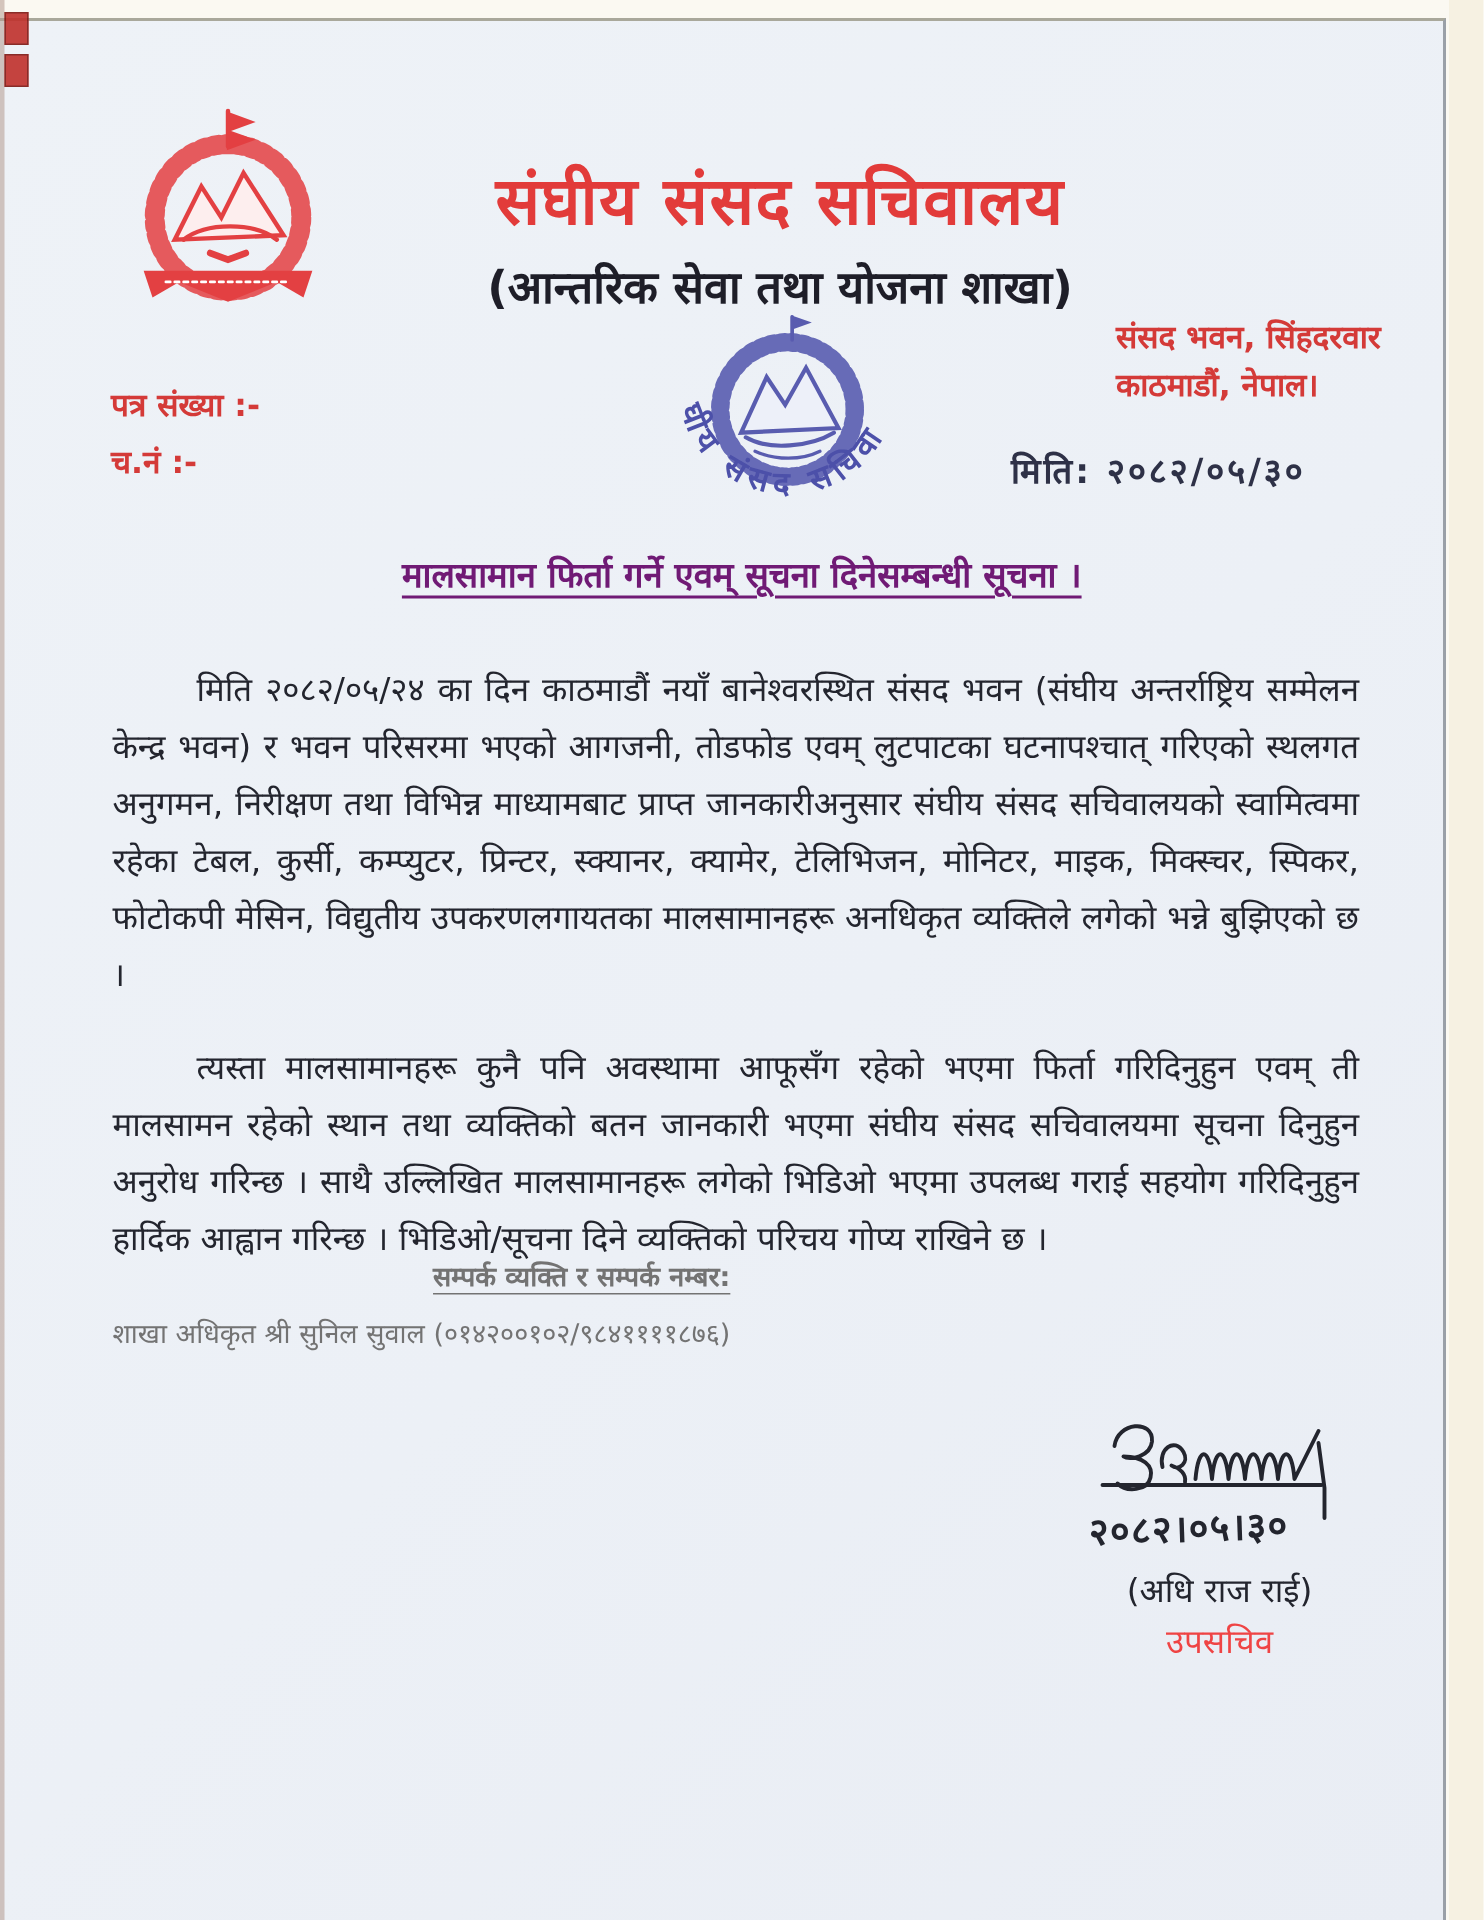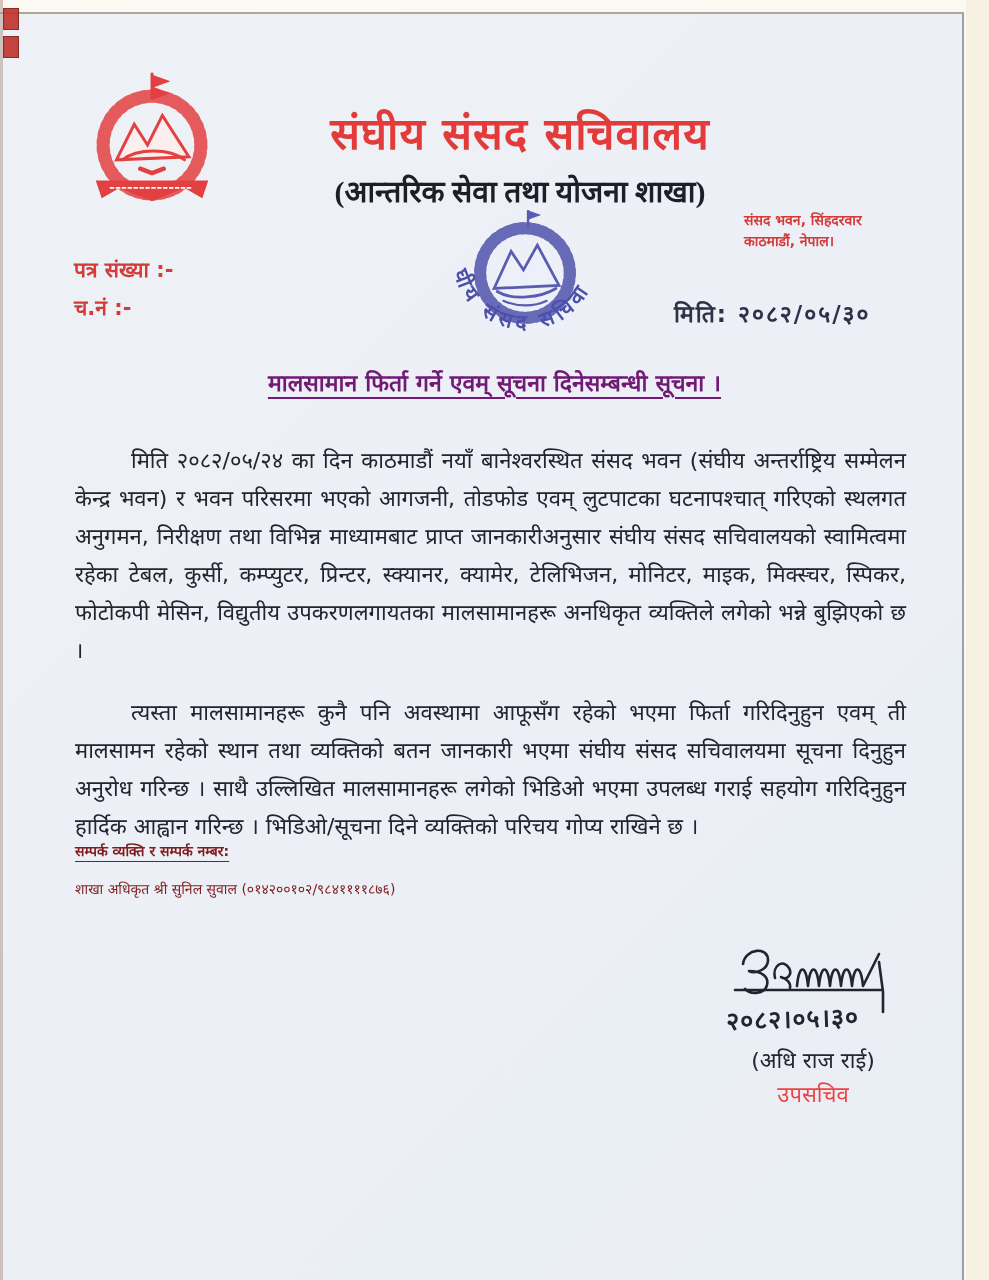--- a/index.html
+++ b/index.html
@@ -22,43 +22,43 @@
   .mark1{left:3px;top:8px;width:14px;height:20px;}
   .mark2{left:3px;top:36px;width:14px;height:20px;}
 
   .emblem{position:absolute;left:78px;top:70px;width:148px;height:150px;}
   .org-title{
     position:absolute;left:235px;top:102px;width:570px;text-align:center;
     font-size:44px;font-weight:700;color:#e23b3a;letter-spacing:1px;
   }
   .branch{
     position:absolute;left:235px;top:170px;width:570px;text-align:center;
-    font-size:30px;font-weight:700;color:#1e1e28;font-family:Liberation Serif, serif;
+    font-size:30px;font-weight:700;color:#1e1e28;
   }
   .address{
     position:absolute;left:744px;top:210px;width:220px;
-    font-size:14px;font-weight:600;color:#d43a38;line-height:1.5;
+    font-size:21px;font-weight:600;color:#d43a38;line-height:1.5;
   }
   .seal{position:absolute;left:430px;top:205px;width:190px;height:170px;opacity:.93;}
   .refs{position:absolute;left:74px;top:252px;font-size:21px;font-weight:600;color:#d43a38;line-height:1.8;}
   .dateline{
     position:absolute;left:674px;top:297px;
     font-size:23px;color:#2e3147;letter-spacing:2px;font-weight:700;
   }
   .subject{
     position:absolute;left:0;top:366px;width:989px;text-align:center;
     font-size:23px;font-weight:600;color:#701a75;
   }
   .subject span{text-decoration:underline;text-underline-offset:6px;text-decoration-thickness:1.5px;}
   .bodytext{position:absolute;left:75px;top:418px;width:831px;margin-top:24px;}
   .para{
     font-size:22px;line-height:38px;text-align:justify;text-align-last:left;
     text-indent:56px;margin:0 0 24px 0;color:#23252e;
   }
-  .contact{position:absolute;left:75px;top:833px;font-size:14px;line-height:37.5px;color:#7f1d1d;}
+  .contact{position:absolute;left:75px;top:833px;font-size:18px;line-height:37.5px;color:#737373;text-align:right;}
   .contact-heading{text-decoration:underline;text-underline-offset:5px;font-weight:600;}
   .sigblock{position:absolute;left:698px;top:936px;width:230px;text-align:center;}
   .sig-svg{display:block;margin:0 auto;}
   .sig-date{
     font-size:25px;color:#23252e;transform:rotate(-2deg);
     margin-top:-14px;text-align:left;padding-left:28px;letter-spacing:1px;font-weight:600;
   }
   .sig-name{font-size:22px;margin-top:10px;color:#23252e;}
   .sig-post{font-size:22px;margin-top:4px;color:#ef4444;}
 </style>

